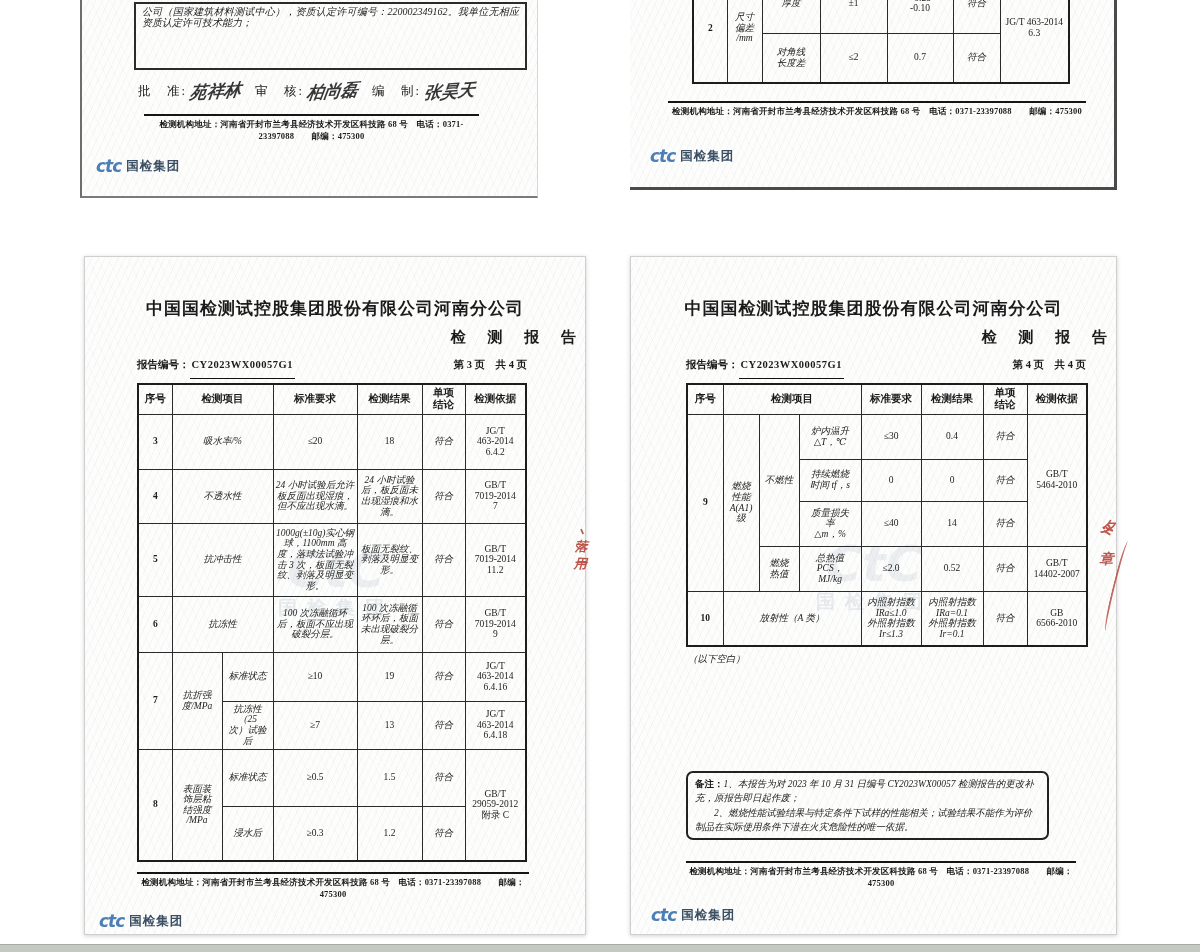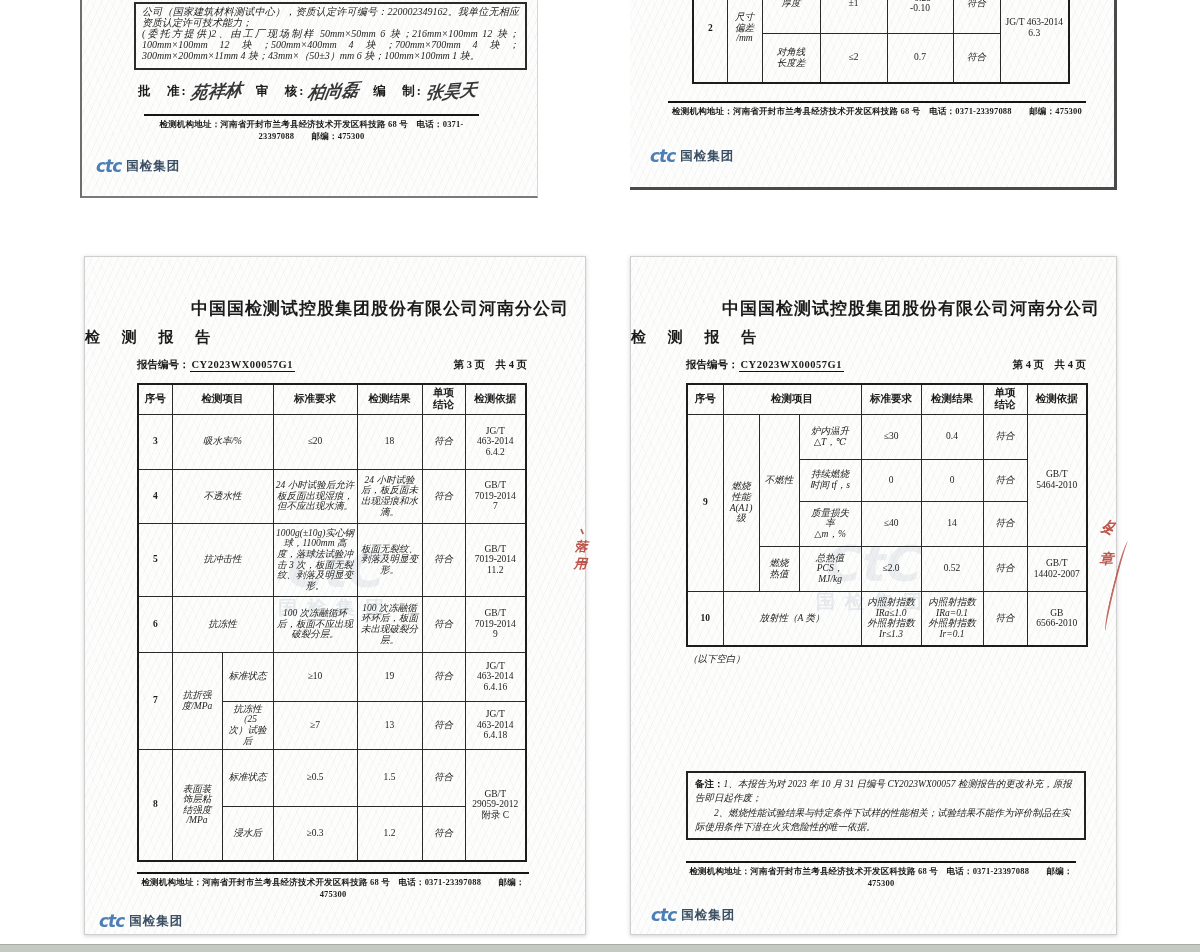--- a/index.html
+++ b/index.html
@@ -20,38 +20,38 @@
   .rpt td {
     border:1px solid #2a2a2a; text-align:center; vertical-align:middle;
     font-size:9.5px; line-height:1.12; padding:1px 2px; overflow:hidden;
     white-space:pre-line;
   }
   .hd td { font-weight:700; font-size:10.5px; line-height:1.15; }
   .k { font-style:italic; }            
   .basis { font-size:9.5px; }
 
   
-  .doc-title { position:absolute; left:0; right:16px; text-align:right; font-size:17px; font-weight:700; letter-spacing:1px; }
-  .doc-sub   { position:absolute; left:0; right:0; text-align:left; font-size:15px; font-weight:700; letter-spacing:9px; }
+  .doc-title { position:absolute; left:0; right:0; text-align:center; font-size:17px; font-weight:700; letter-spacing:1px; }
+  .doc-sub   { position:absolute; left:0; right:0; text-align:right; font-size:15px; font-weight:700; letter-spacing:9px; }
   .rep-line  { position:absolute; display:flex; justify-content:space-between; align-items:flex-end; font-size:10.5px; font-weight:700; }
-  .rep-no    { border-bottom:1.5px solid #111; padding:0 2px 1px 2px; letter-spacing:0.5px; }
+  .rep-no    { border-bottom:1.5px solid #111; padding:0 2px 8px 2px; letter-spacing:0.5px; }
 
   .doc-footer { position:absolute; border-top:2px solid #151515; padding-top:3px; text-align:center;
                 font-size:8.5px; font-weight:700; letter-spacing:0.2px; }
 
   .logo { position:absolute; display:flex; align-items:center; }
   .logo-mark { font-family:"DejaVu Sans","Liberation Sans",sans-serif; font-weight:700; font-style:italic;
                font-size:17px; color:#4d7fb5; letter-spacing:-1px; line-height:1; }
   .logo-name { font-family:"DejaVu Sans","Liberation Sans",sans-serif; font-weight:700; font-size:12.5px;
                color:#3a4f63; margin-left:5px; letter-spacing:1px; }
 
   
   .p1-box { position:absolute; border:2px solid #2b2b2b; padding:2px 6px; font-size:10px; line-height:11px; text-align:justify; }
   .p1-sign { position:absolute; display:flex; align-items:center; }
-  .sig-label { font-weight:700; font-size:12.5px; letter-spacing:2px; white-space:nowrap; }
+  .sig-label { font-weight:400; font-size:12.5px; letter-spacing:2px; white-space:nowrap; }
   .sig-name  { font-size:17px; font-style:italic; font-weight:700; display:inline-block;
                transform:rotate(-4deg) skewX(-12deg); margin:0 14px 0 3px; opacity:0.88; white-space:nowrap; }
 
   
   .remark-box { position:absolute; border:2px solid #222; padding:4px 7px; font-size:9.5px; line-height:1.5; }
   .remark-box .lbl { font-weight:700; font-style:normal; }
   .indent2 { text-indent:2em; }
   .end-line { position:absolute; display:flex; align-items:center; justify-content:center; }
   .end-rule { flex:0 0 128px; border-top:2px solid #111; }
   .end-text { margin:0 12px; font-size:11.5px; font-weight:700; letter-spacing:2px; }
@@ -71,21 +71,20 @@
   .blank-note { position:absolute; font-size:9.5px; }
 
   .bottom-bar { position:absolute; left:0; right:0; bottom:0; height:8px; background:#c4cac2; border-top:1px solid #a6aca4; }
 </style>
 </head>
 <body>
 
 <div class="page" style="left:80px; top:0; width:458px; height:198px; border-left:2px solid #6e6e6e; border-bottom:2px solid #7a7a7a; border-right:1px solid #d6d6d6; box-shadow:none;">
   <div class="p1-box k" style="left:52px; top:2px; width:393px; height:68px;">
     <div>公司（国家建筑材料测试中心），资质认定许可编号：220002349162。我单位无相应资质认定许可技术能力；</div>
-    <div>(委托方提供)2、由工厂现场制样 50mm×50mm 6 块；216mm×100mm 12 块；100mm×100mm 12 块；500mm×400mm 4 块；700mm×700mm 4 块；300mm×200mm×11mm 4 块；43mm×（50±3）mm 6 块；100mm×100mm 1 块。</div>
   </div>
   <div class="p1-sign" style="left:56px; top:80px; width:410px;">
     <span class="sig-label">批　准:</span>
     <span class="sig-name">苑祥林</span>
     <span class="sig-label">审　核:</span>
     <span class="sig-name">柏尚磊</span>
     <span class="sig-label">编　制:</span>
     <span class="sig-name">张昊天</span>
   </div>
   <div class="doc-footer" style="left:62px; right:58px; top:114px;">
@@ -354,21 +353,21 @@
 Ir=0.1</td>
       <td class="k">符合</td>
       <td class="basis">GB
 6566-2010</td>
     </tr>
   </tbody>
     </table>
 
   <div class="blank-note k" style="left:57px; top:396px;">（以下空白）</div>
 
-  <div class="remark-box" style="left:55px; top:514px; width:400px;">
+  <div class="remark-box" style="left:55px; top:514px; width:363px;border-radius:7px;">
     <div class="k"><span class="lbl">备注：</span><span>1、本报告为对 2023 年 10 月 31 日编号 CY2023WX00057 检测报告的更改补充，原报告即日起作废；</span></div>
     <div class="k indent2">2、燃烧性能试验结果与特定条件下试样的性能相关；试验结果不能作为评价制品在实际使用条件下潜在火灾危险性的唯一依据。</div>
   </div>
 
 
   <div class="doc-footer" style="left:55px; right:40px; top:604px;">
     <span>检测机构地址：河南省开封市兰考县经济技术开发区科技路 68 号　电话：0371-23397088　　邮编：475300</span>
   </div>
   <div class="logo" style="left:20px; top:650px;">
     <span class="logo-mark">ctc</span>

